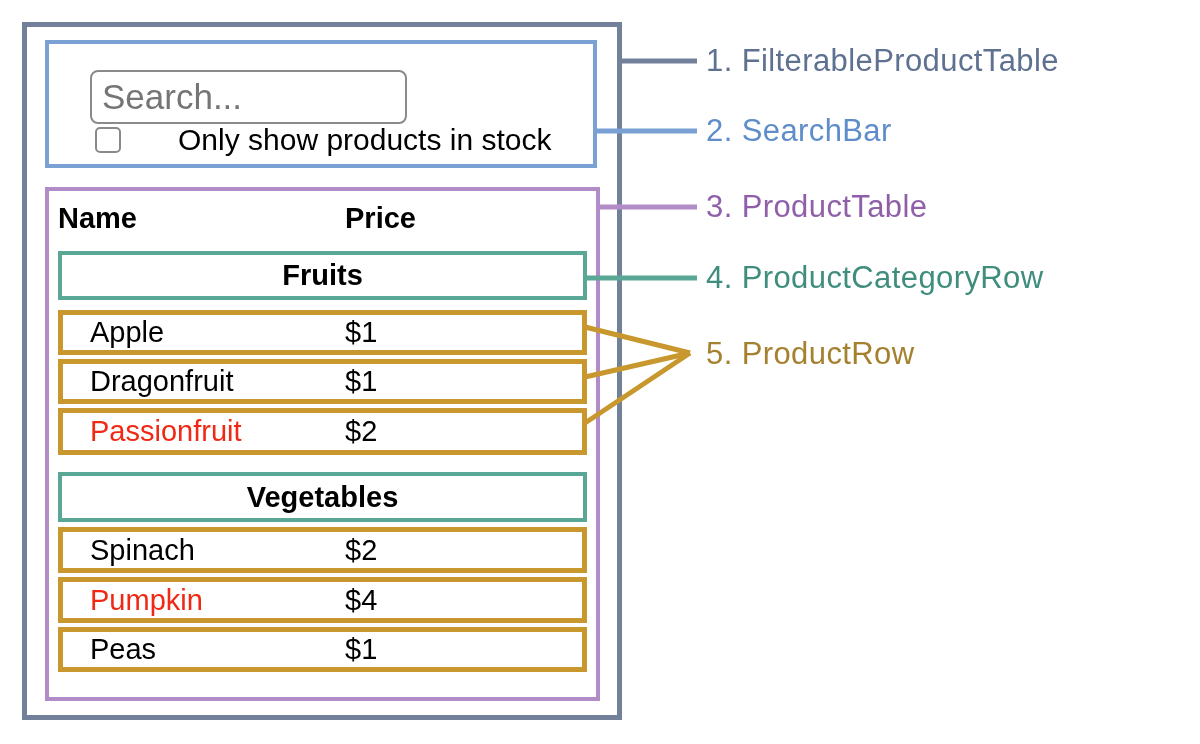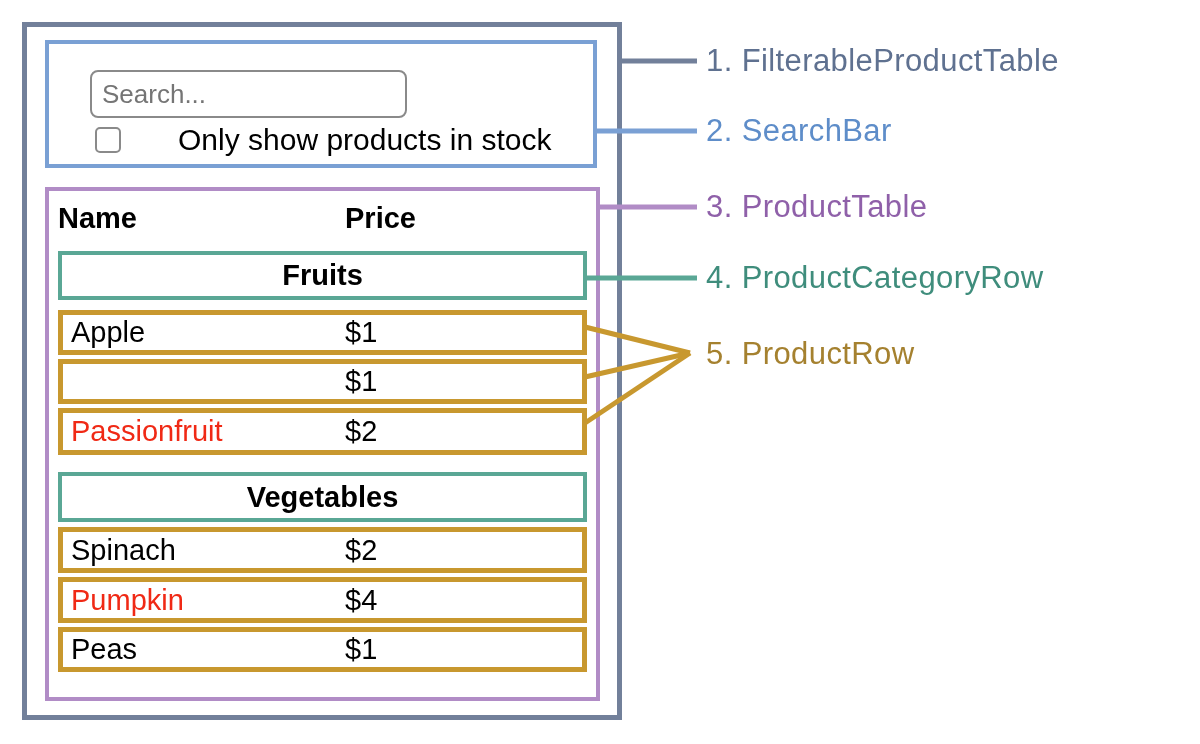--- a/index.html
+++ b/index.html
@@ -10,42 +10,42 @@
   }
   .abs{position:absolute;box-sizing:border-box;}
 
   
   .outer-box{left:22px;top:22px;width:600px;height:698px;border:5px solid var(--filterable-product-table);background:#fff;}
   .searchbar-box{left:45px;top:40px;width:552px;height:128px;border:4px solid var(--search-bar);}
   .producttable-box{left:45px;top:187px;width:555px;height:514px;border:4px solid var(--product-table);}
 
   
   .search-input{
-    position:absolute;left:90px;top:70px;width:317px;height:48px;box-sizing:border-box;
+    position:absolute;left:90px;top:70px;width:317px;height:54px;box-sizing:border-box;
     border:2px solid var(--input-border);border-radius:8px;
     font-family:"Liberation Sans","DejaVu Sans",sans-serif;
-    font-size:26px;color:#333;padding:0 10px;outline:none;background:#fff;
+    font-size:35px;color:#333;padding:0 10px;outline:none;background:#fff;
   }
   .search-input::placeholder{color:var(--placeholder-text);opacity:1;}
   .checkbox-row{left:95px;top:122px;height:36px;display:flex;align-items:center;gap:36px;}
   .checkbox{
     width:26px;height:26px;box-sizing:border-box;border:2px solid var(--input-border);
     border-radius:5px;background:#fff;display:inline-block;
   }
   .checkbox-label{margin-left:21px;font-size:30px;color:#000;white-space:nowrap;}
 
   
   .trow{left:58px;width:529px;position:absolute;box-sizing:border-box;display:flex;align-items:center;}
   .header-row{top:196px;height:44px;font-weight:bold;font-size:29px;color:#000;}
   .header-name{display:inline-block;width:287px;text-align:left;}
   .header-price{position:absolute;left:287px;}
   .crow{border:4px solid var(--product-category-row);justify-content:center;
         font-weight:bold;font-size:29px;color:#000;background:#fff;}
   .prow{border:5px solid var(--product-row);font-size:29px;color:#000;background:#fff;position:absolute;}
-  .pname{margin-left:8px;}
+  .pname{margin-left:27px;}
   .pprice{position:absolute;left:282px;}
   .oos{color:var(--out-of-stock-text);}
 
   
   .overlay{position:absolute;left:0;top:0;pointer-events:none;}
   .l-gray{stroke:var(--filterable-product-table);}
   .l-blue{stroke:var(--search-bar);}
   .l-purple{stroke:var(--product-table);}
   .l-teal{stroke:var(--product-category-row);}
   .l-gold{stroke:var(--product-row);}
@@ -81,20 +81,21 @@
 
 <div class="trow crow" style="top:251px;height:49px">
   <span>Fruits</span>
 </div>
 
 <div class="trow prow" style="top:310px;height:45px">
   <span class="pname">Apple</span>
   <span class="pprice">$1</span>
 </div>
 <div class="trow prow" style="top:359px;height:45px">
+  <span class="pname">Dragonfruit</span>
   <span class="pprice">$1</span>
 </div>
 <div class="trow prow" style="top:408px;height:47px">
   <span class="pname oos">Passionfruit</span>
   <span class="pprice">$2</span>
 </div>
 
 <div class="trow crow" style="top:472px;height:50px">
   <span>Vegetables</span>
 </div>

